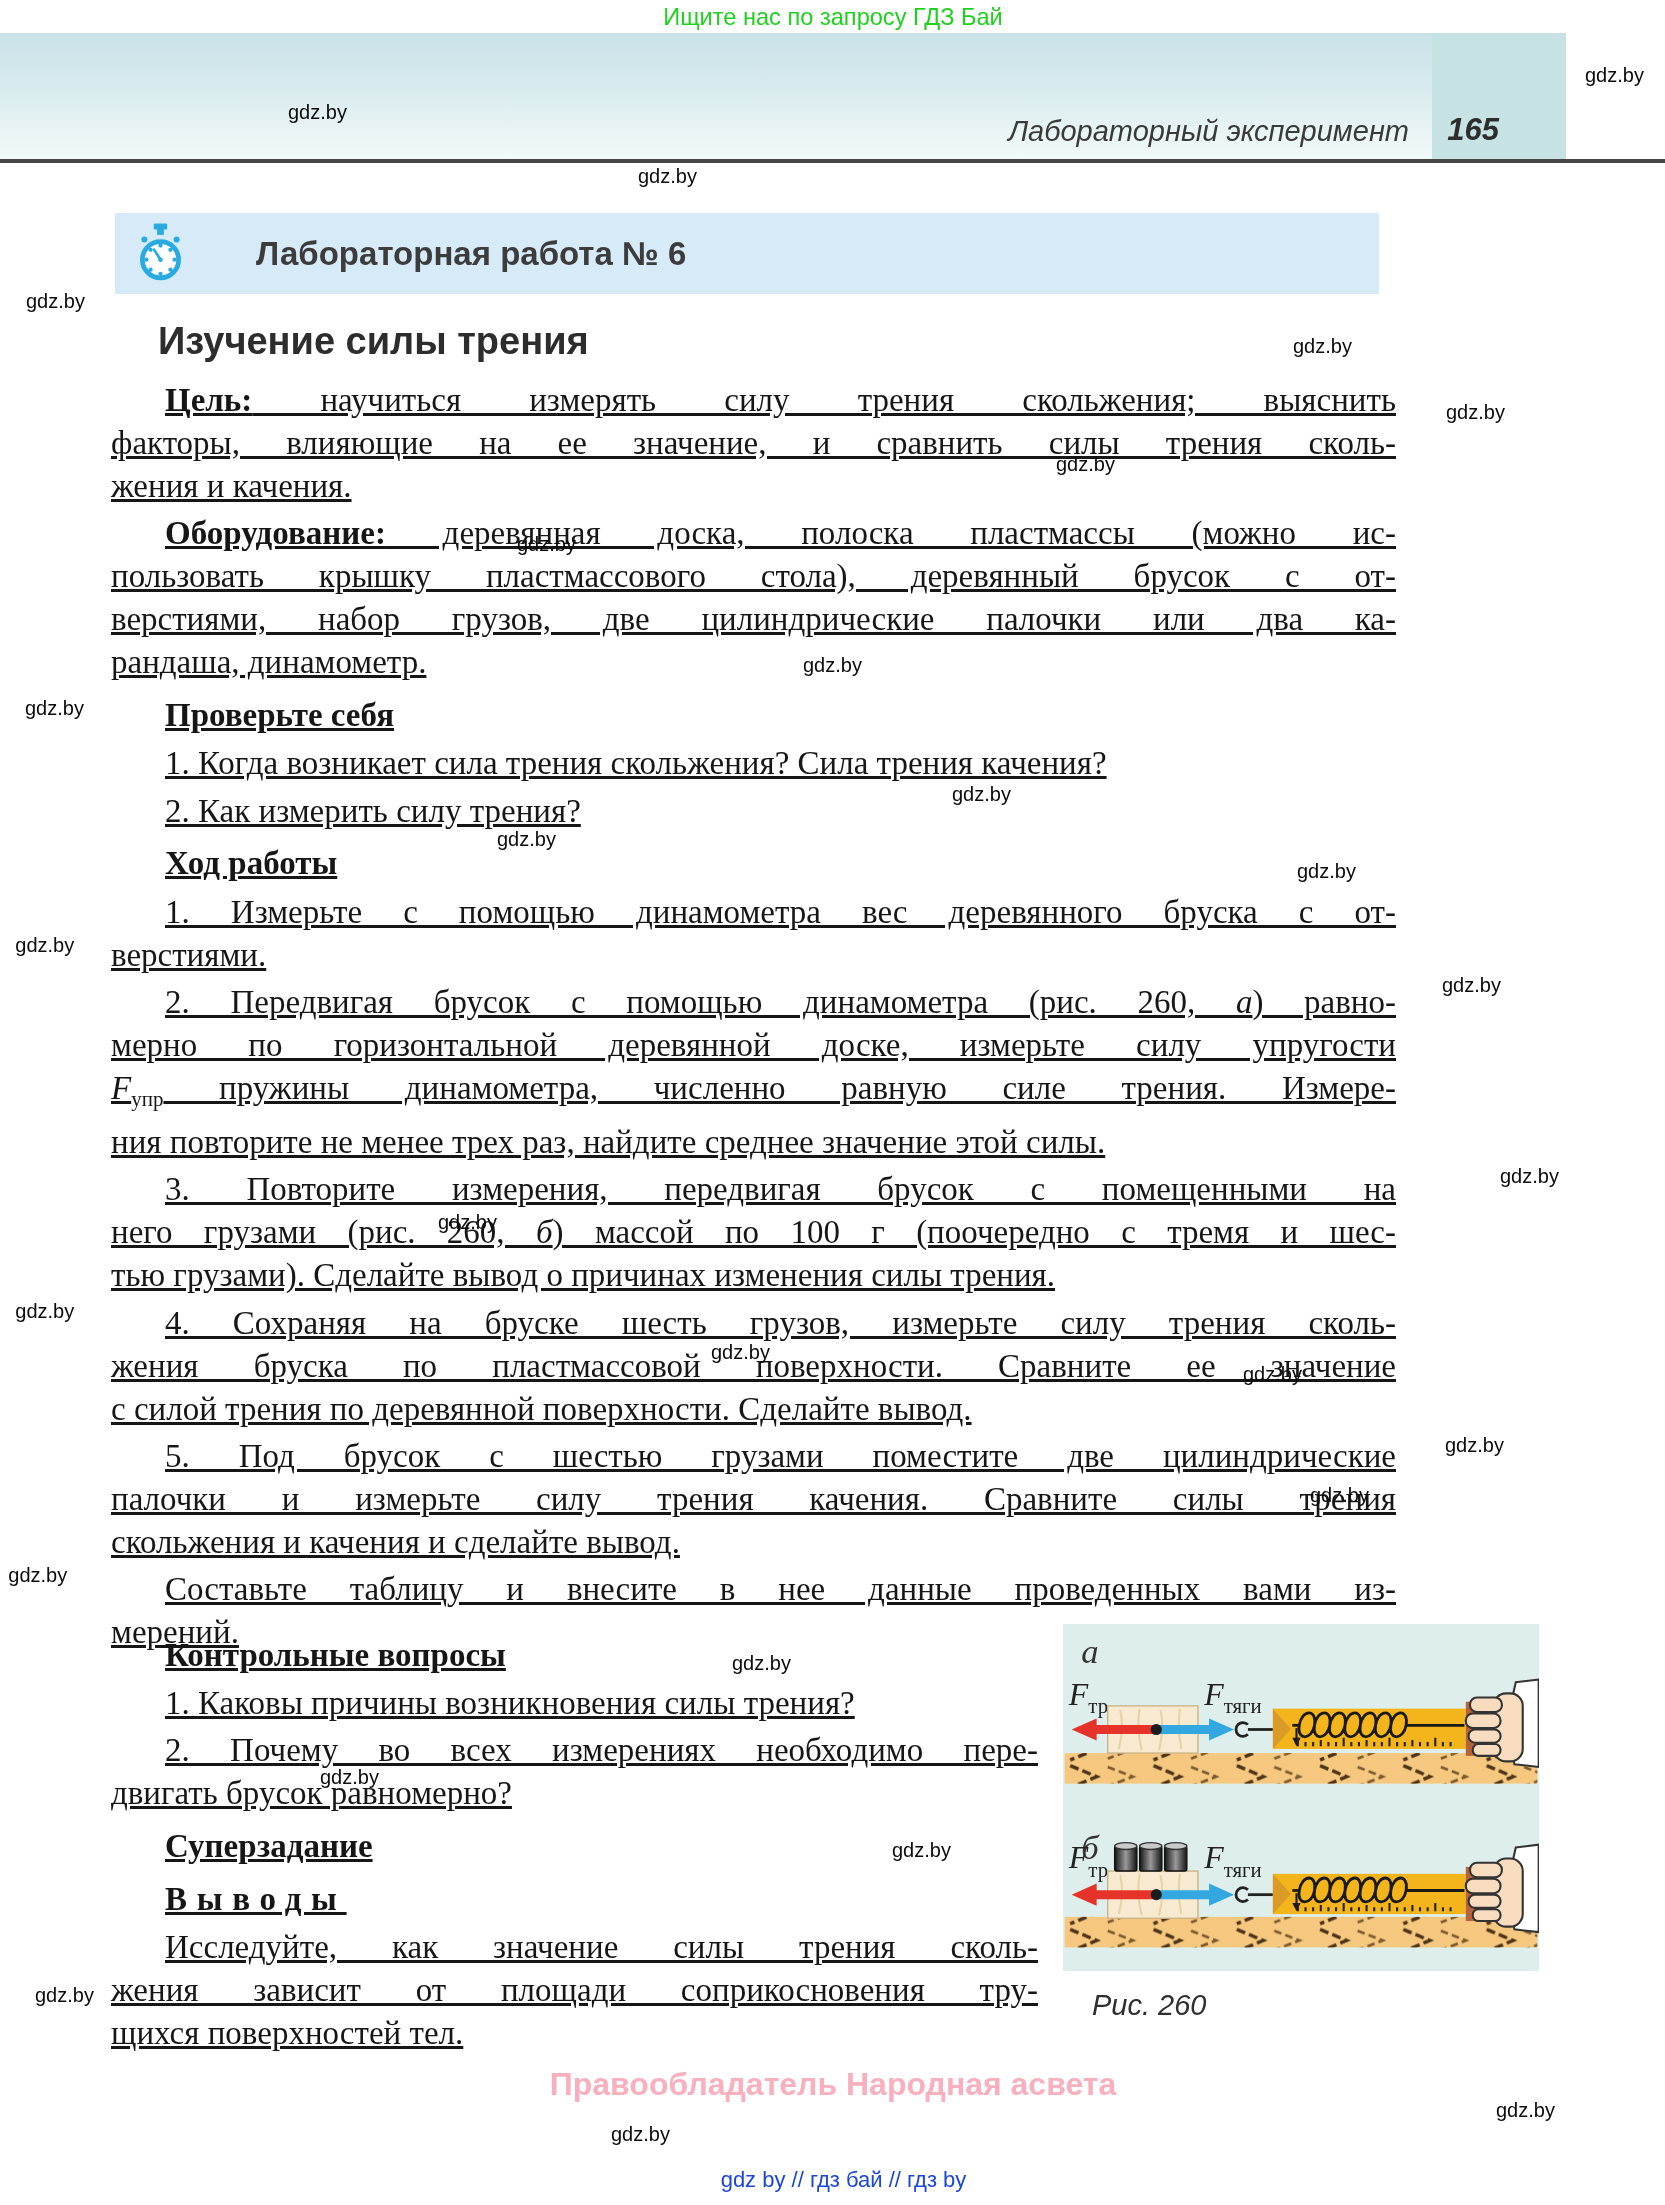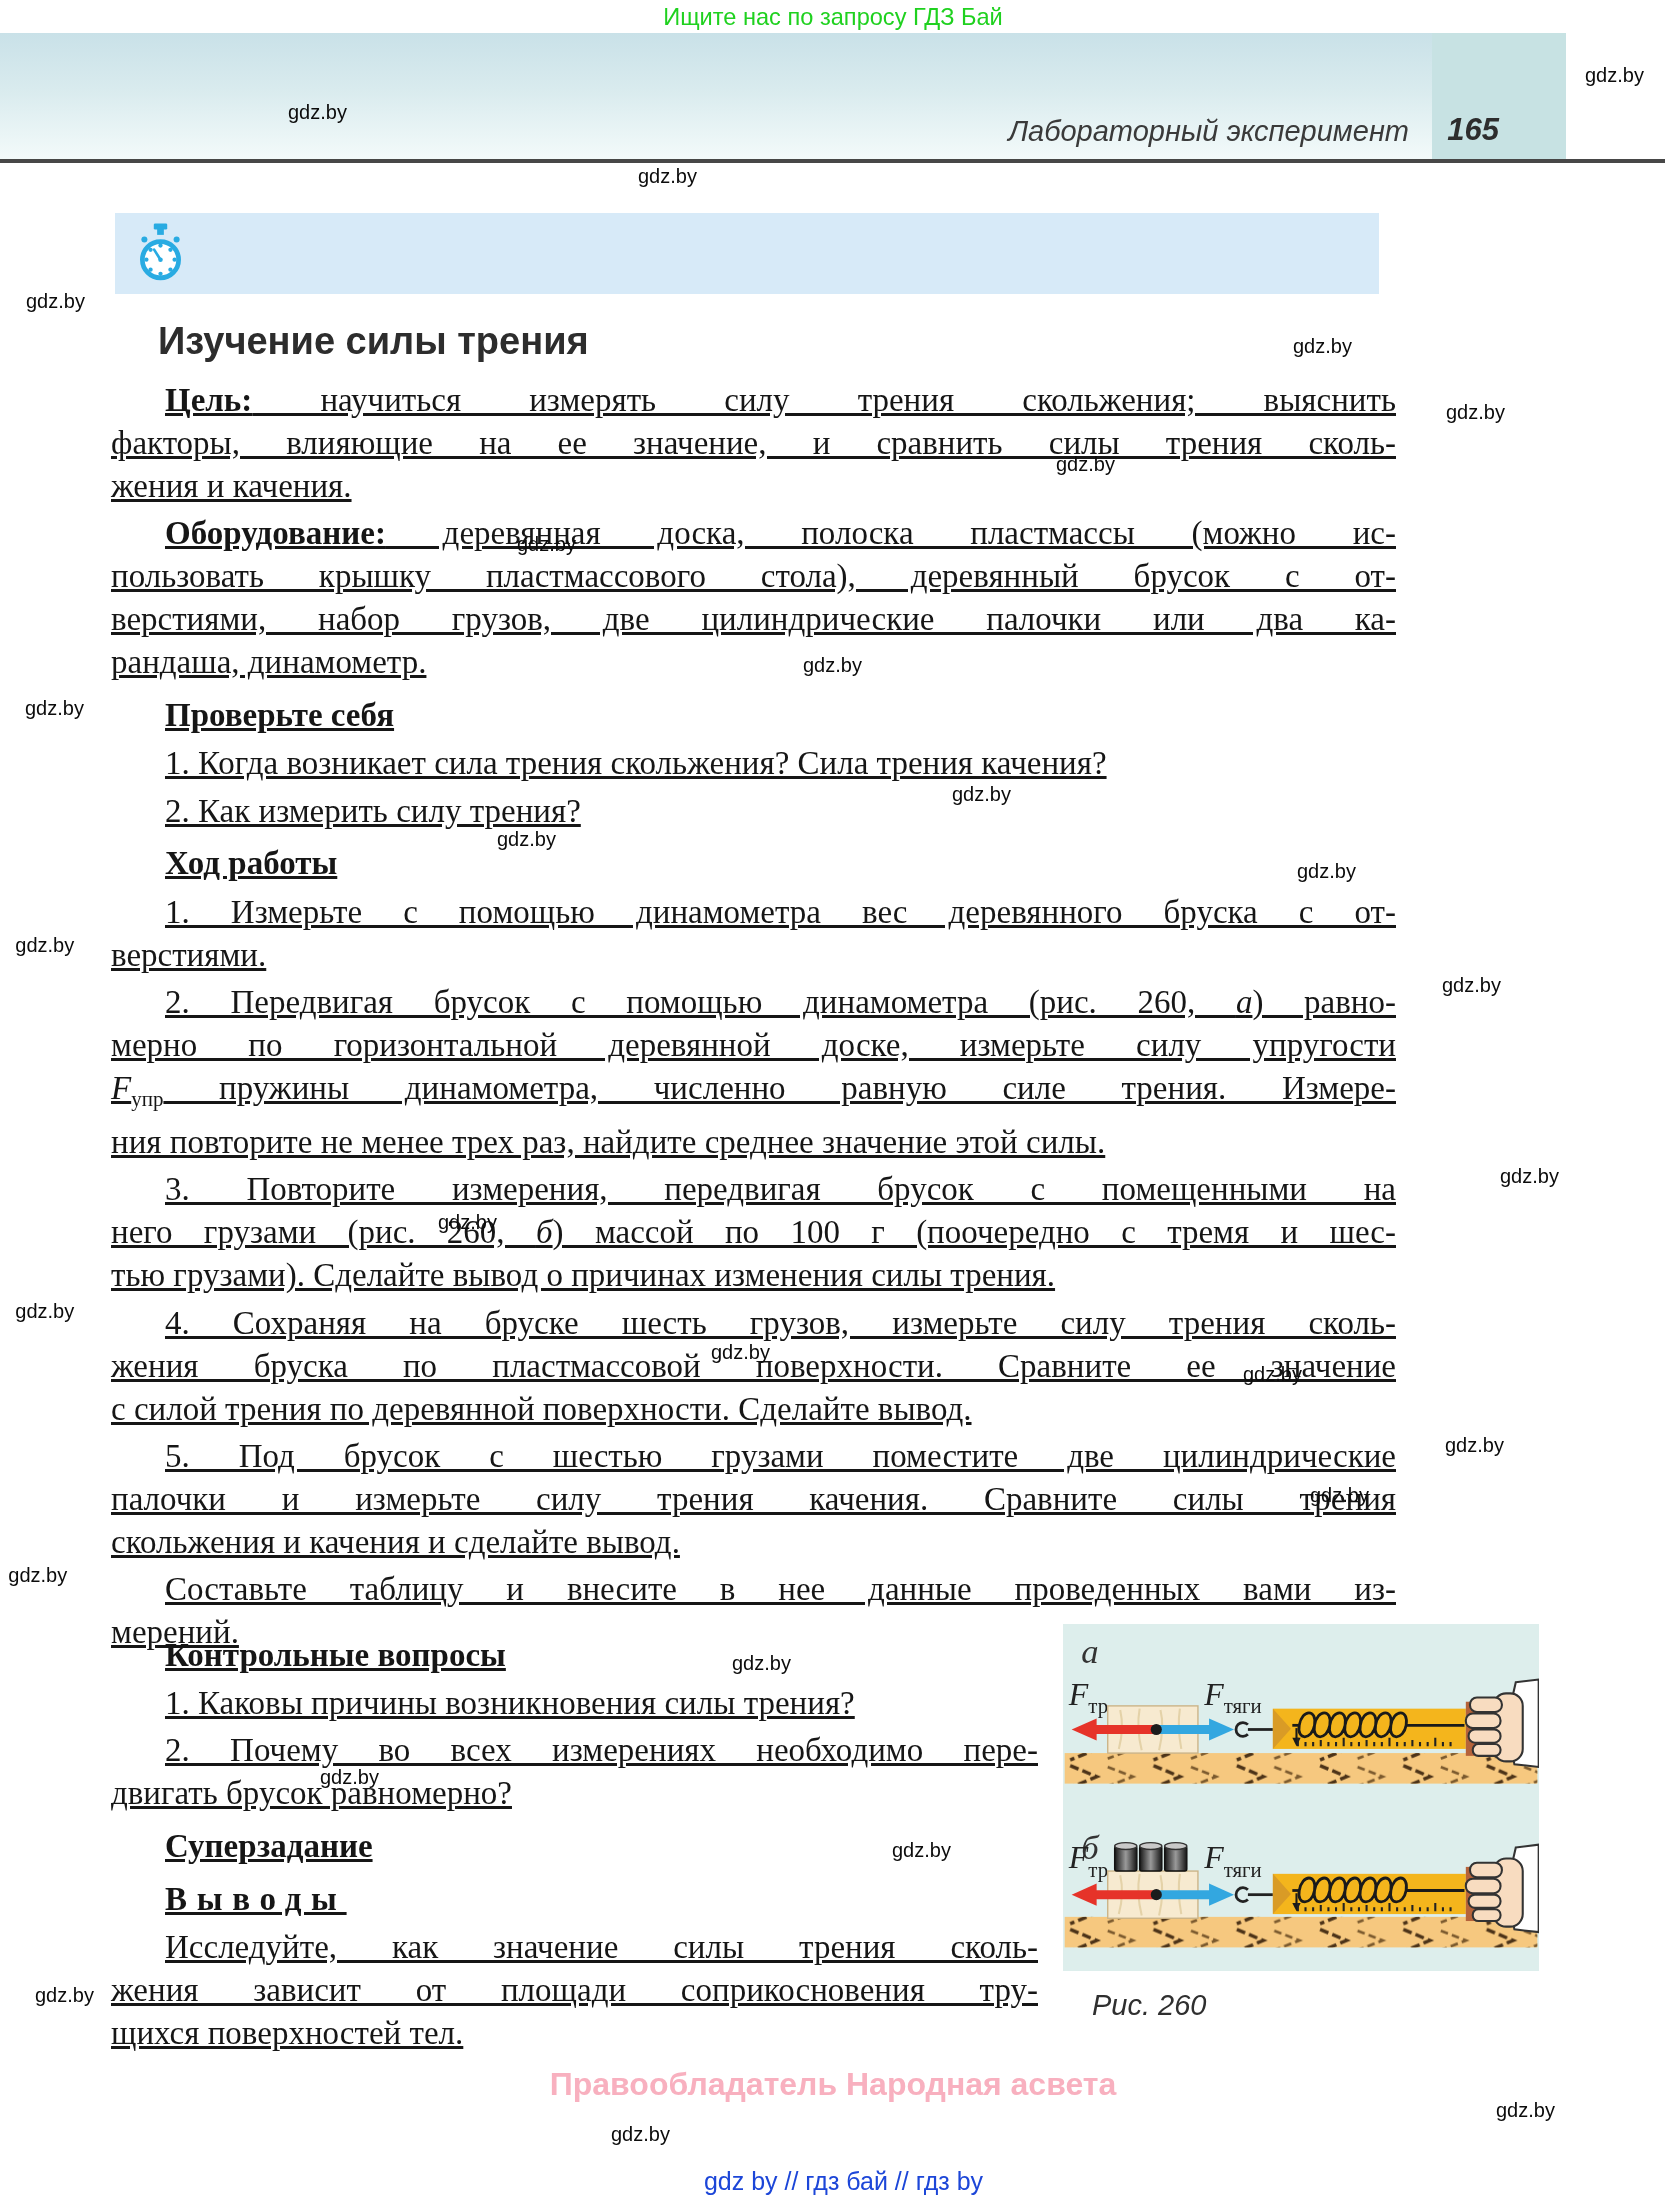--- a/index.html
+++ b/index.html
@@ -41,21 +41,21 @@
   .sub{font-size:21px;vertical-align:-7px;}
   
   .figure{float:right;width:476px;margin-left:25px;}
   .panel{width:476px;height:347px;background:#ddeeec;}
   .caption{margin:18px 0 0 29px;font-family:"Liberation Sans",sans-serif;font-style:italic;
         font-size:29px;color:#2f2f2f;}
   
   .pink{position:absolute;top:2066px;left:0;right:0;text-align:center;
         font-family:"Liberation Sans",sans-serif;font-size:32px;color:#f8b0bf;font-weight:bold;}
   .links{position:absolute;top:2167px;left:0;right:0;text-align:center;
-        font-family:"Liberation Sans",sans-serif;font-size:25px;color:#1c46d8;padding-left:21px;}
+        font-family:"Liberation Sans",sans-serif;font-size:22px;color:#1c46d8;padding-left:21px;}
   
   .wm{position:absolute;font-family:"Liberation Sans",sans-serif;font-size:20px;color:#0c0c0c;}
   
   .plabel{font-family:"Liberation Serif",serif;font-style:italic;font-size:50px;fill:#333;}
   .fi{font-family:"Liberation Serif",serif;font-style:italic;font-size:46px;fill:#222;}
   .fsub{font-family:"Liberation Serif",serif;font-size:30px;fill:#222;}
 </style>
 </head>
 <body>
 
@@ -87,20 +87,21 @@
             <circle cx="49.8" cy="71.8" r="3.2"></circle>
           <circle cx="35" cy="78" r="3.2"></circle>
             <circle cx="20.2" cy="71.8" r="3.2"></circle>
           <circle cx="14" cy="57" r="3.2"></circle>
             <circle cx="20.2" cy="42.2" r="3.2"></circle>
           <circle cx="35" cy="57" r="3.4"></circle>
         </g>
         <line x1="35" y1="57" x2="25.5" y2="42" stroke="#29abe2" stroke-width="4" stroke-linecap="round"></line>
       </svg>
     </span>
+    <span class="banner-title">Лабораторная работа № 6</span>
   </div>
 
   <div class="page-title">Изучение силы трения</div>
 
   <div class="content-top" id="content-top">
       <div class="block para">
         <div class="line first"><span class="b">Цель:</span><span> научиться измерять силу трения скольжения; выяснить</span></div>
         <div class="line"><span>факторы, влияющие на ее значение, и сравнить силы трения сколь-</span></div>
         <div class="line last"><span>жения и качения.</span></div>
       </div>

